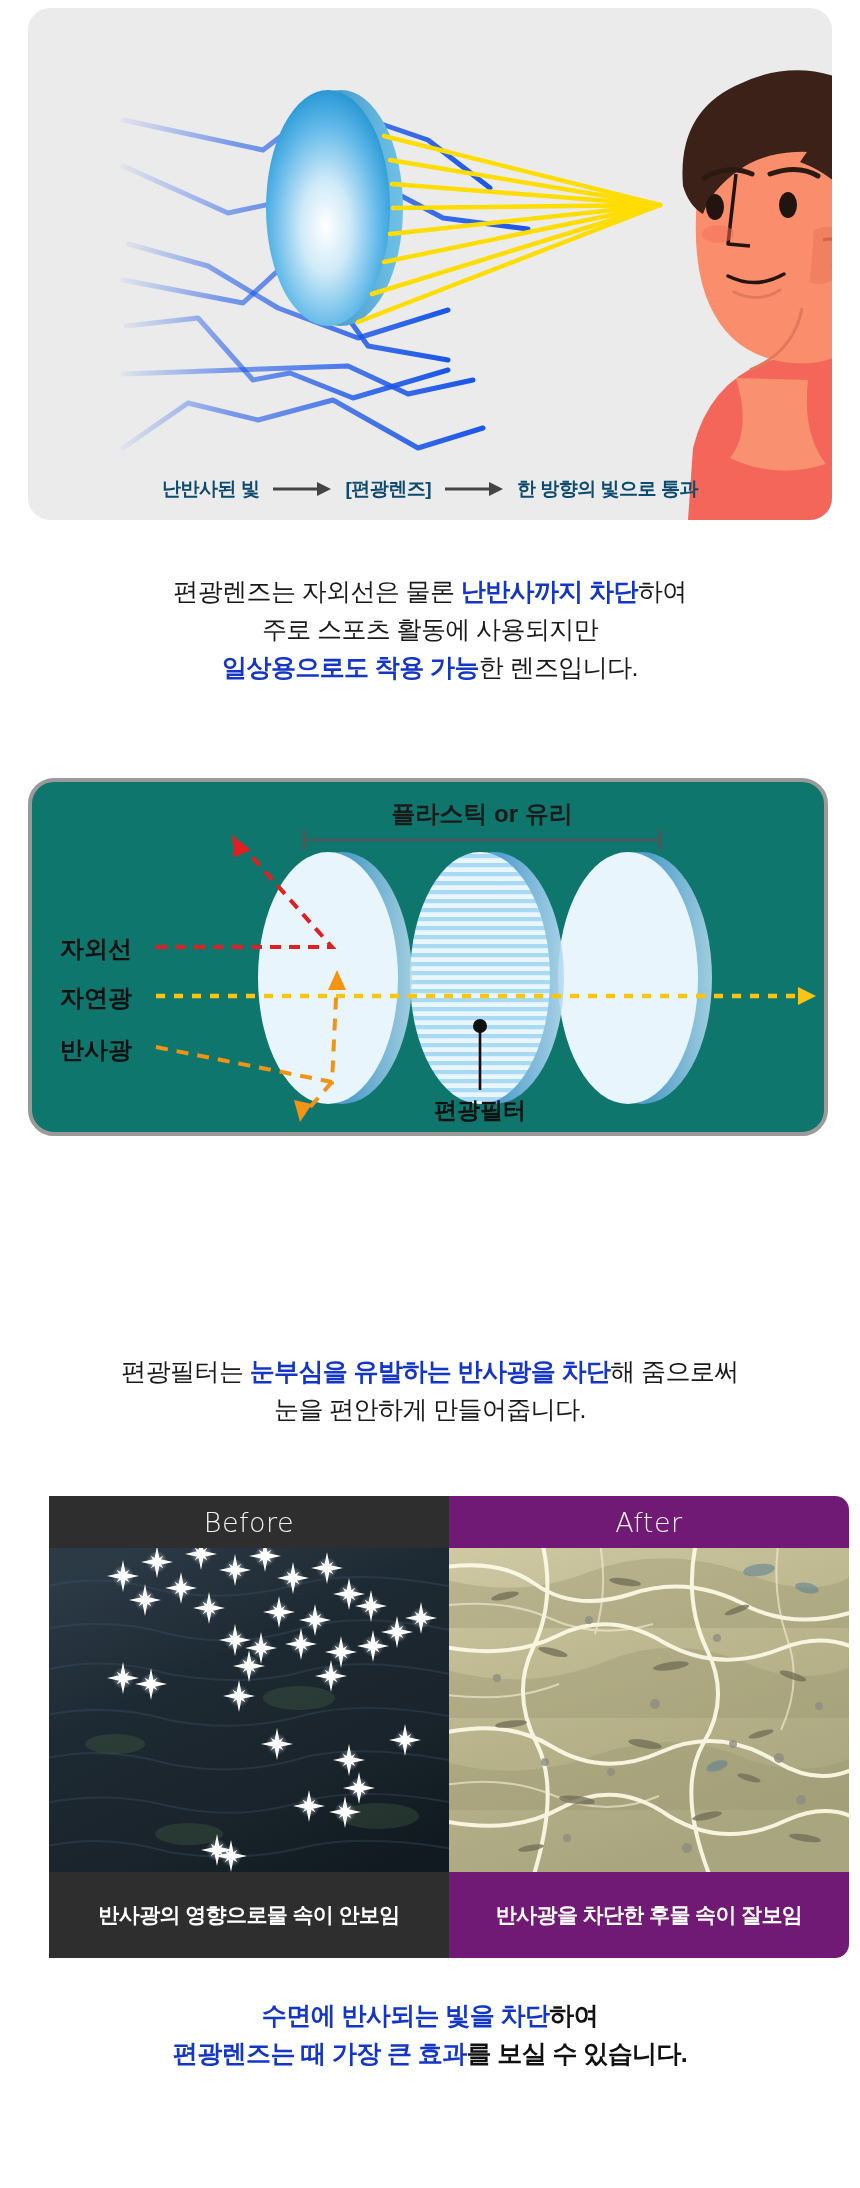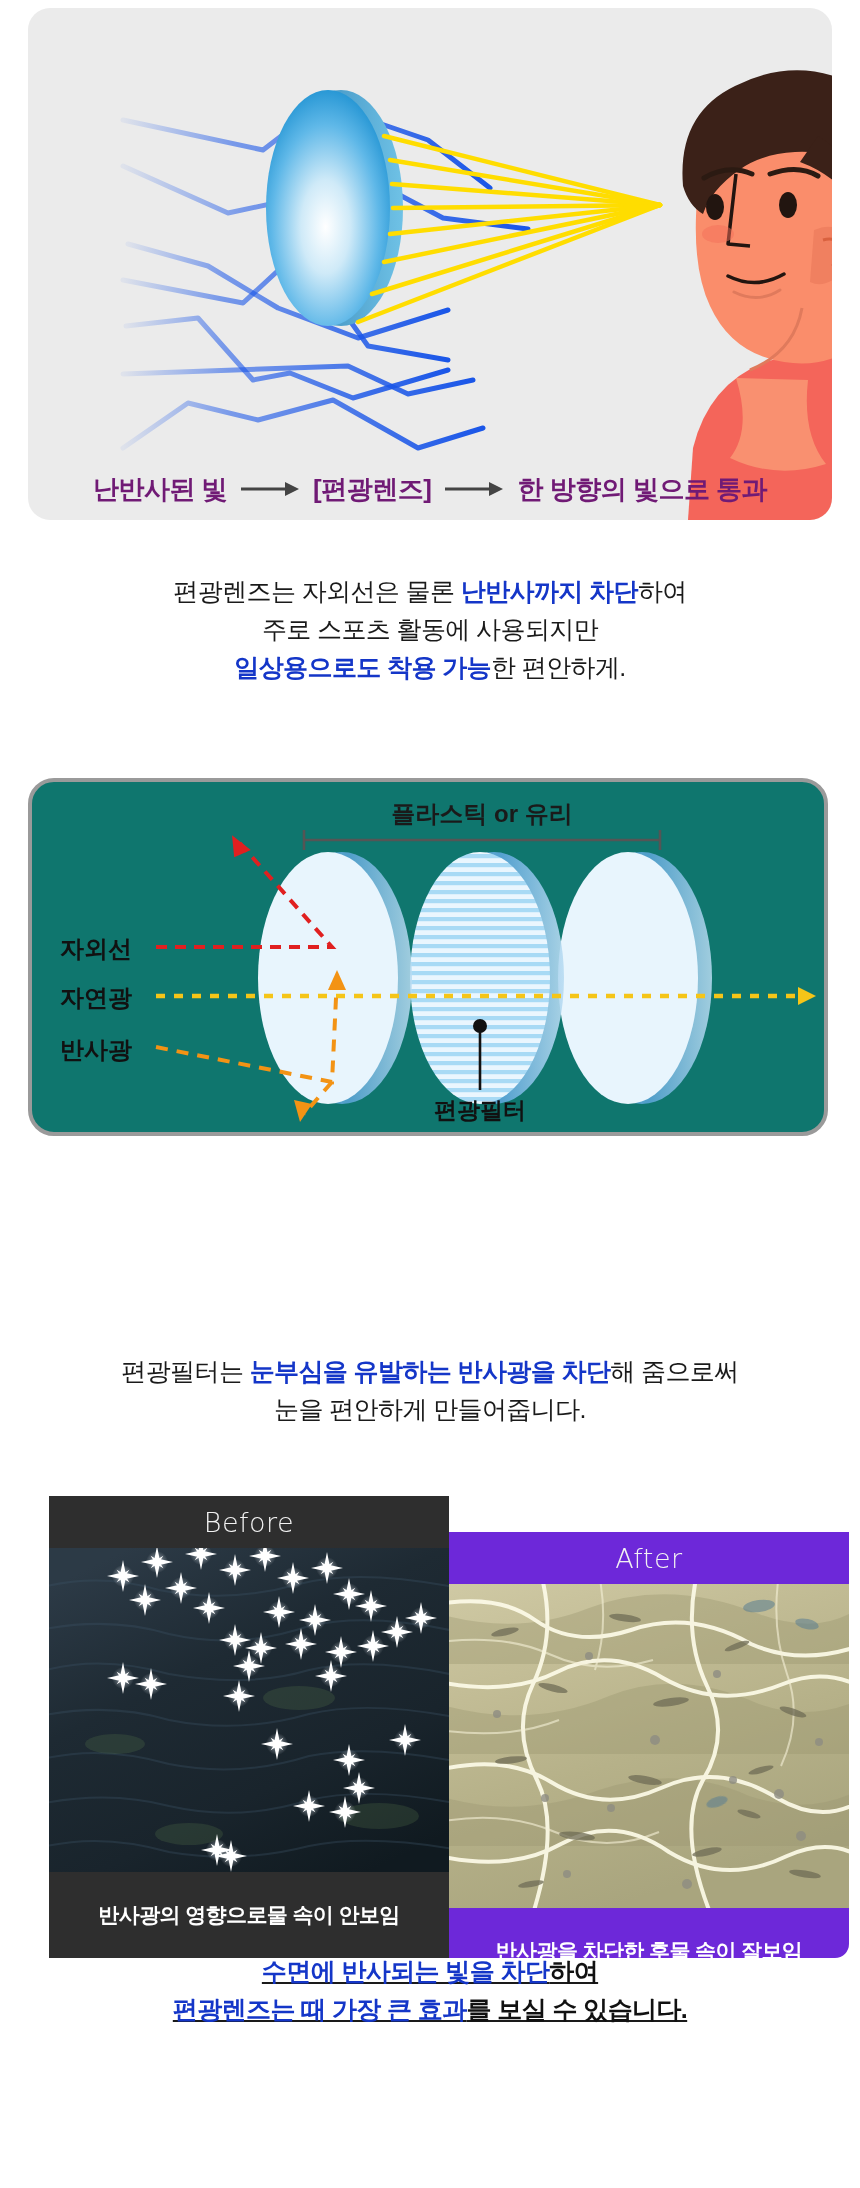--- a/index.html
+++ b/index.html
@@ -13,55 +13,55 @@
 
   
   .hero{
     position:absolute;left:28px;top:8px;width:804px;height:512px;
     background:#ebebeb;border-radius:22px;overflow:hidden;
   }
   .hero svg{position:absolute;left:0;top:0;}
   .hero-caption{
     position:absolute;left:0;right:0;top:455px;height:52px;
     display:flex;align-items:center;justify-content:center;gap:14px;
-    font-size:26px;font-weight:bold;color:#701a75;letter-spacing:-0.5px;
+    font-size:19px;font-weight:bold;color:#0c4a6e;letter-spacing:-0.5px;
     white-space:nowrap;z-index:5;
   }
   .arrow-glyph{display:inline-flex;align-items:center;}
   .arrow-glyph svg{position:static;}
 
   
   .text-block{
     position:absolute;left:0;width:860px;text-align:center;
     line-height:1.52;letter-spacing:-0.6px;
   }
   .text-block .ln{display:block;font-size:25px;color:#1a1a1a;white-space:nowrap;}
   .hl{color:#1436c8;font-weight:bold;}
   .bk{color:#111;font-weight:bold;}
   #text-1{top:572px;}
   #text-2{top:1352px;}
-  #text-3{top:1952px;text-decoration:underline;}
+  #text-3{top:1996px;}
   #text-3 .ln{font-weight:bold;}
 
   
   .lenspanel{
     position:absolute;left:28px;top:778px;width:800px;height:358px;
     background:#0f766e;border:4px solid #9a9a9a;border-radius:26px;box-sizing:border-box;
     overflow:hidden;
   }
   .lenspanel svg{position:absolute;left:0;top:0;}
 
   
   .ba{
     position:absolute;left:28px;top:1496px;width:800px;height:462px;
     border-radius:14px;overflow:hidden;display:flex;padding-left:21px;
   }
   .ba-col{width:50%;height:100%;position:relative;display:flex;flex-direction:column;}
   .ba-col.before{background:#2e2e2e;}
-  .ba-col.after{background:#6d28d9;margin-top:36px;}
+  .ba-col.after{background:#701a75;}
   .ba-head{
     height:52px;flex:0 0 52px;display:flex;align-items:center;justify-content:center;
     color:#f2f2f2;font-size:27px;font-weight:300;letter-spacing:0.5px;
     font-family:"DejaVu Sans",sans-serif;
   }
   .ba-photo{flex:1 1 auto;position:relative;overflow:hidden;}
   .ba-photo svg{position:absolute;left:0;top:0;}
   .ba-foot{
     flex:0 0 86px;display:flex;flex-direction:row;align-items:center;justify-content:center;
     color:#fff;font-size:21px;font-weight:bold;line-height:1.34;letter-spacing:-0.6px;
@@ -165,21 +165,21 @@
           <polygon points="44,1 58,8 44,15" fill="#444"></polygon>
         </svg>
       </span>
       <span>한 방향의 빛으로 통과</span>
     </div>
   </div>
 
   <div class="text-block" id="text-1">
     <span class="ln"><span>편광렌즈는 자외선은 물론 </span><span class="hl">난반사까지 차단</span><span>하여</span></span>
     <span class="ln">주로 스포츠 활동에 사용되지만</span>
-    <span class="ln"><span class="hl">일상용으로도 착용 가능</span><span>한 편안하게.</span></span>
+    <span class="ln"><span class="hl">일상용으로도 착용 가능</span><span>한 렌즈입니다.</span></span>
   </div>
 
   <div class="lenspanel">
     <svg width="792" height="350" viewBox="0 0 792 350">
       <defs>
         <pattern id="polarStripes" x="0" y="0" width="8" height="9" patternUnits="userSpaceOnUse">
           <rect x="0" y="0" width="8" height="9" fill="#eaf6fe"></rect>
           <rect x="0" y="0" width="8" height="4.2" fill="#a8daf5"></rect>
         </pattern>
         <linearGradient id="lensRim" x1="0" y1="0" x2="1" y2="0">

